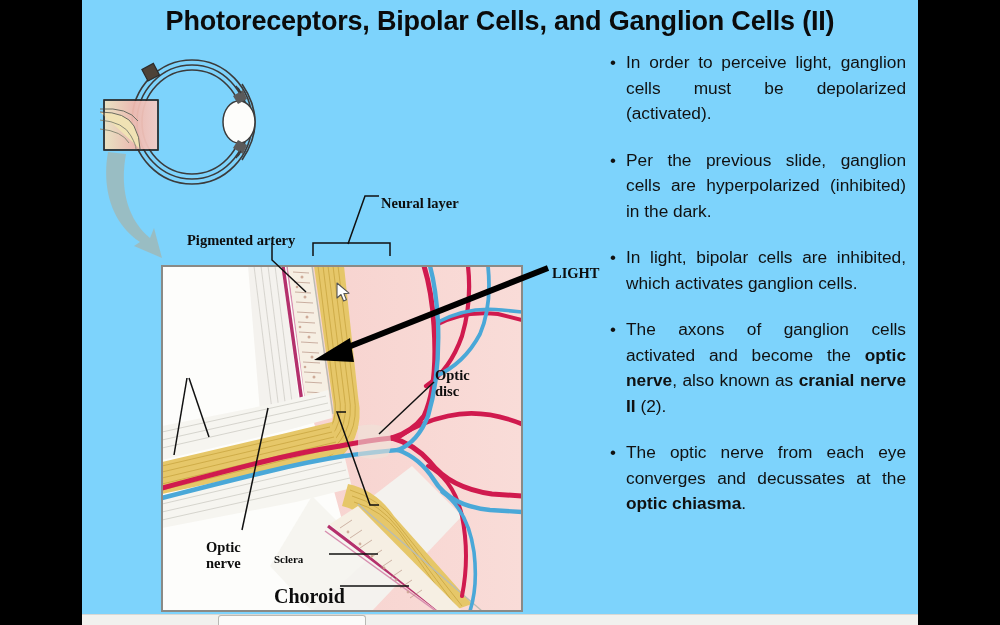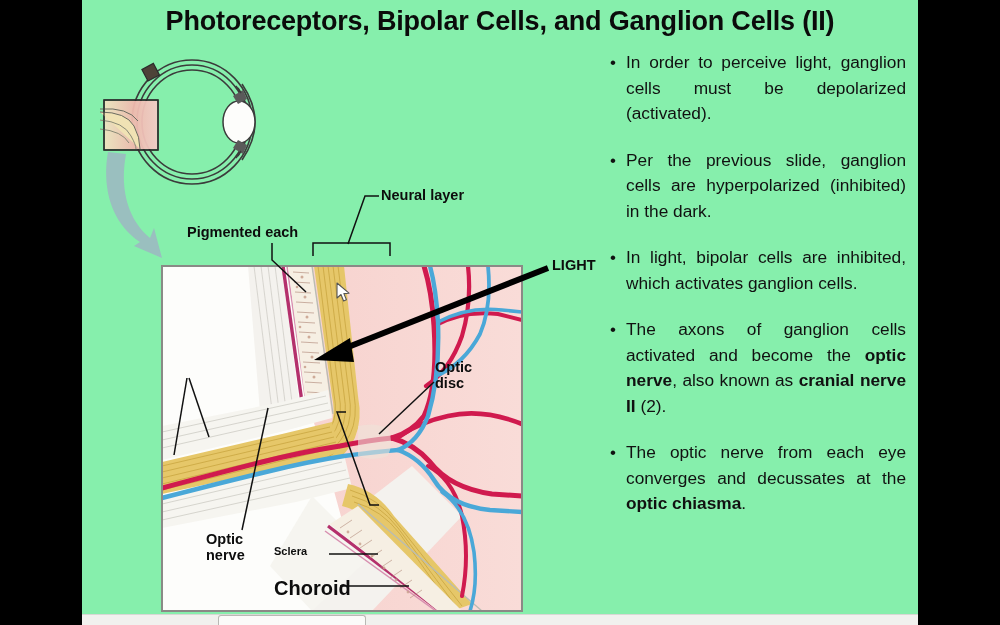--- a/index.html
+++ b/index.html
@@ -10,21 +10,21 @@
     position:relative;
   }
   
   .bar-left,.bar-right{position:absolute;top:0;height:625px;background:#000;z-index:40;}
   .bar-left{left:0;width:82px;}
   .bar-right{left:918px;width:82px;}
 
   
   .slide{
     position:absolute;left:82px;top:0;width:836px;height:625px;
-    background:#86efac;overflow:hidden;
+    background:#7dd3fc;overflow:hidden;
   }
   .slide-title{
     position:absolute;left:0;top:6px;width:836px;text-align:center;
     font-size:27px;font-weight:bold;color:#0b0b0b;letter-spacing:-0.2px;
     font-family:"Liberation Sans",sans-serif;
   }
 
   
   .bullets{position:absolute;left:528px;top:50px;width:296px;}
   .bullet{display:flex;margin-bottom:21px;}
@@ -45,22 +45,22 @@
   
   .diagram{
     position:absolute;left:79px;top:265px;width:360px;height:345px;
     border:1.5px solid #8a8a86;background:#fdfdfb;overflow:hidden;
   }
   .diagram svg{display:block;}
 
   
   .lbl{
     position:absolute;font-weight:bold;color:#0d0d0d;
-    font-family:Liberation Sans, sans-serif;line-height:1.08;
-    white-space:pre-line;z-index:12;
+    font-family:Liberation Serif, serif;line-height:1.08;
+    white-space:pre-line;z-index:12;margin-top:8px;
   }
   .lbl-neural{left:299px;top:188px;font-size:14.5px;}
   .lbl-pigmented{left:105px;top:225px;font-size:14.5px;}
   .lbl-light{left:470px;top:258px;font-size:14.5px;}
   .lbl-central{left:82px;top:343px;font-size:14px;}
   .lbl-opticdisc{left:353px;top:360px;font-size:14.5px;}
   .lbl-opticnerve{left:124px;top:532px;font-size:14.5px;}
   .lbl-sclera{left:192px;top:546px;font-size:11px;}
   .lbl-choroid{left:192px;top:578px;font-size:20px;}
 
@@ -300,21 +300,21 @@
       <path d="M160 530 L186 408"></path>
       <path d="M264 412 L255 412 L288 505 L297 505"></path>
 
       <path d="M247 554 L296 554"></path>
 
       <path d="M258 586 L327 586"></path>
     </g>
   </svg>
 
   <div class="lbl lbl-neural">Neural layer</div>
-  <div class="lbl lbl-pigmented">Pigmented each</div>
+  <div class="lbl lbl-pigmented">Pigmented artery</div>
   <div class="lbl lbl-light">LIGHT</div>
   <div class="lbl lbl-opticdisc">Optic
 disc</div>
   <div class="lbl lbl-opticnerve">Optic
 nerve</div>
   <div class="lbl lbl-sclera">Sclera</div>
   <div class="lbl lbl-choroid">Choroid</div>
 
   <svg class="light-arrow">
     <path d="M466 268 L251 353" stroke="#000" stroke-width="6" fill="none"></path>

